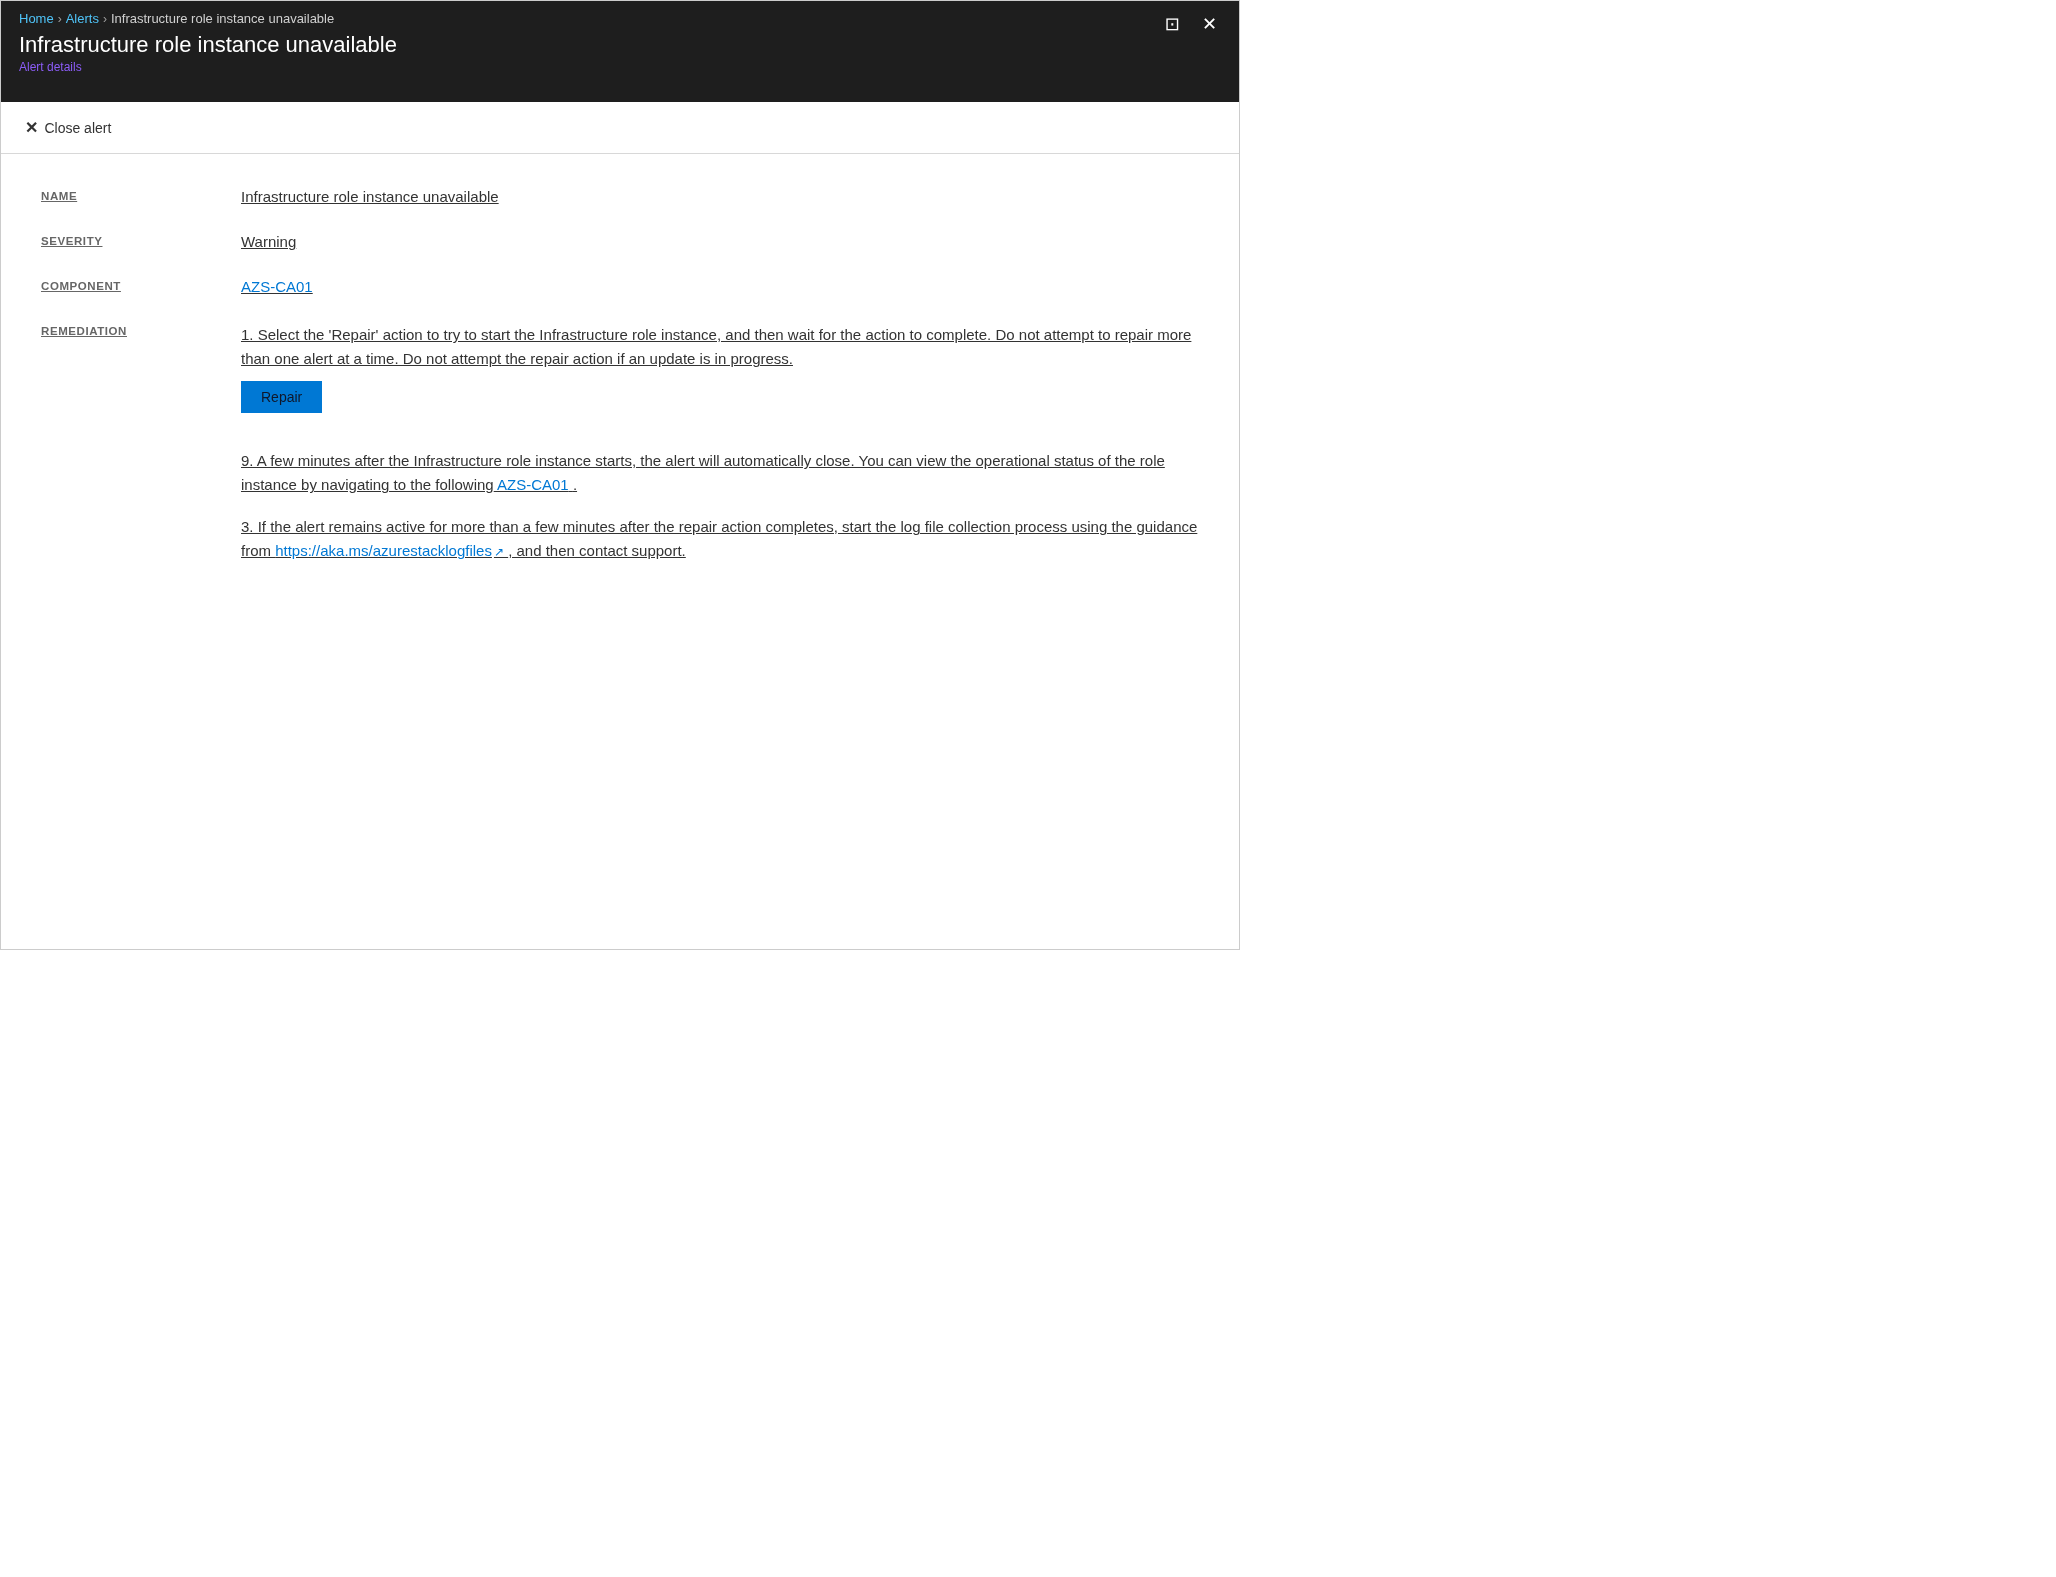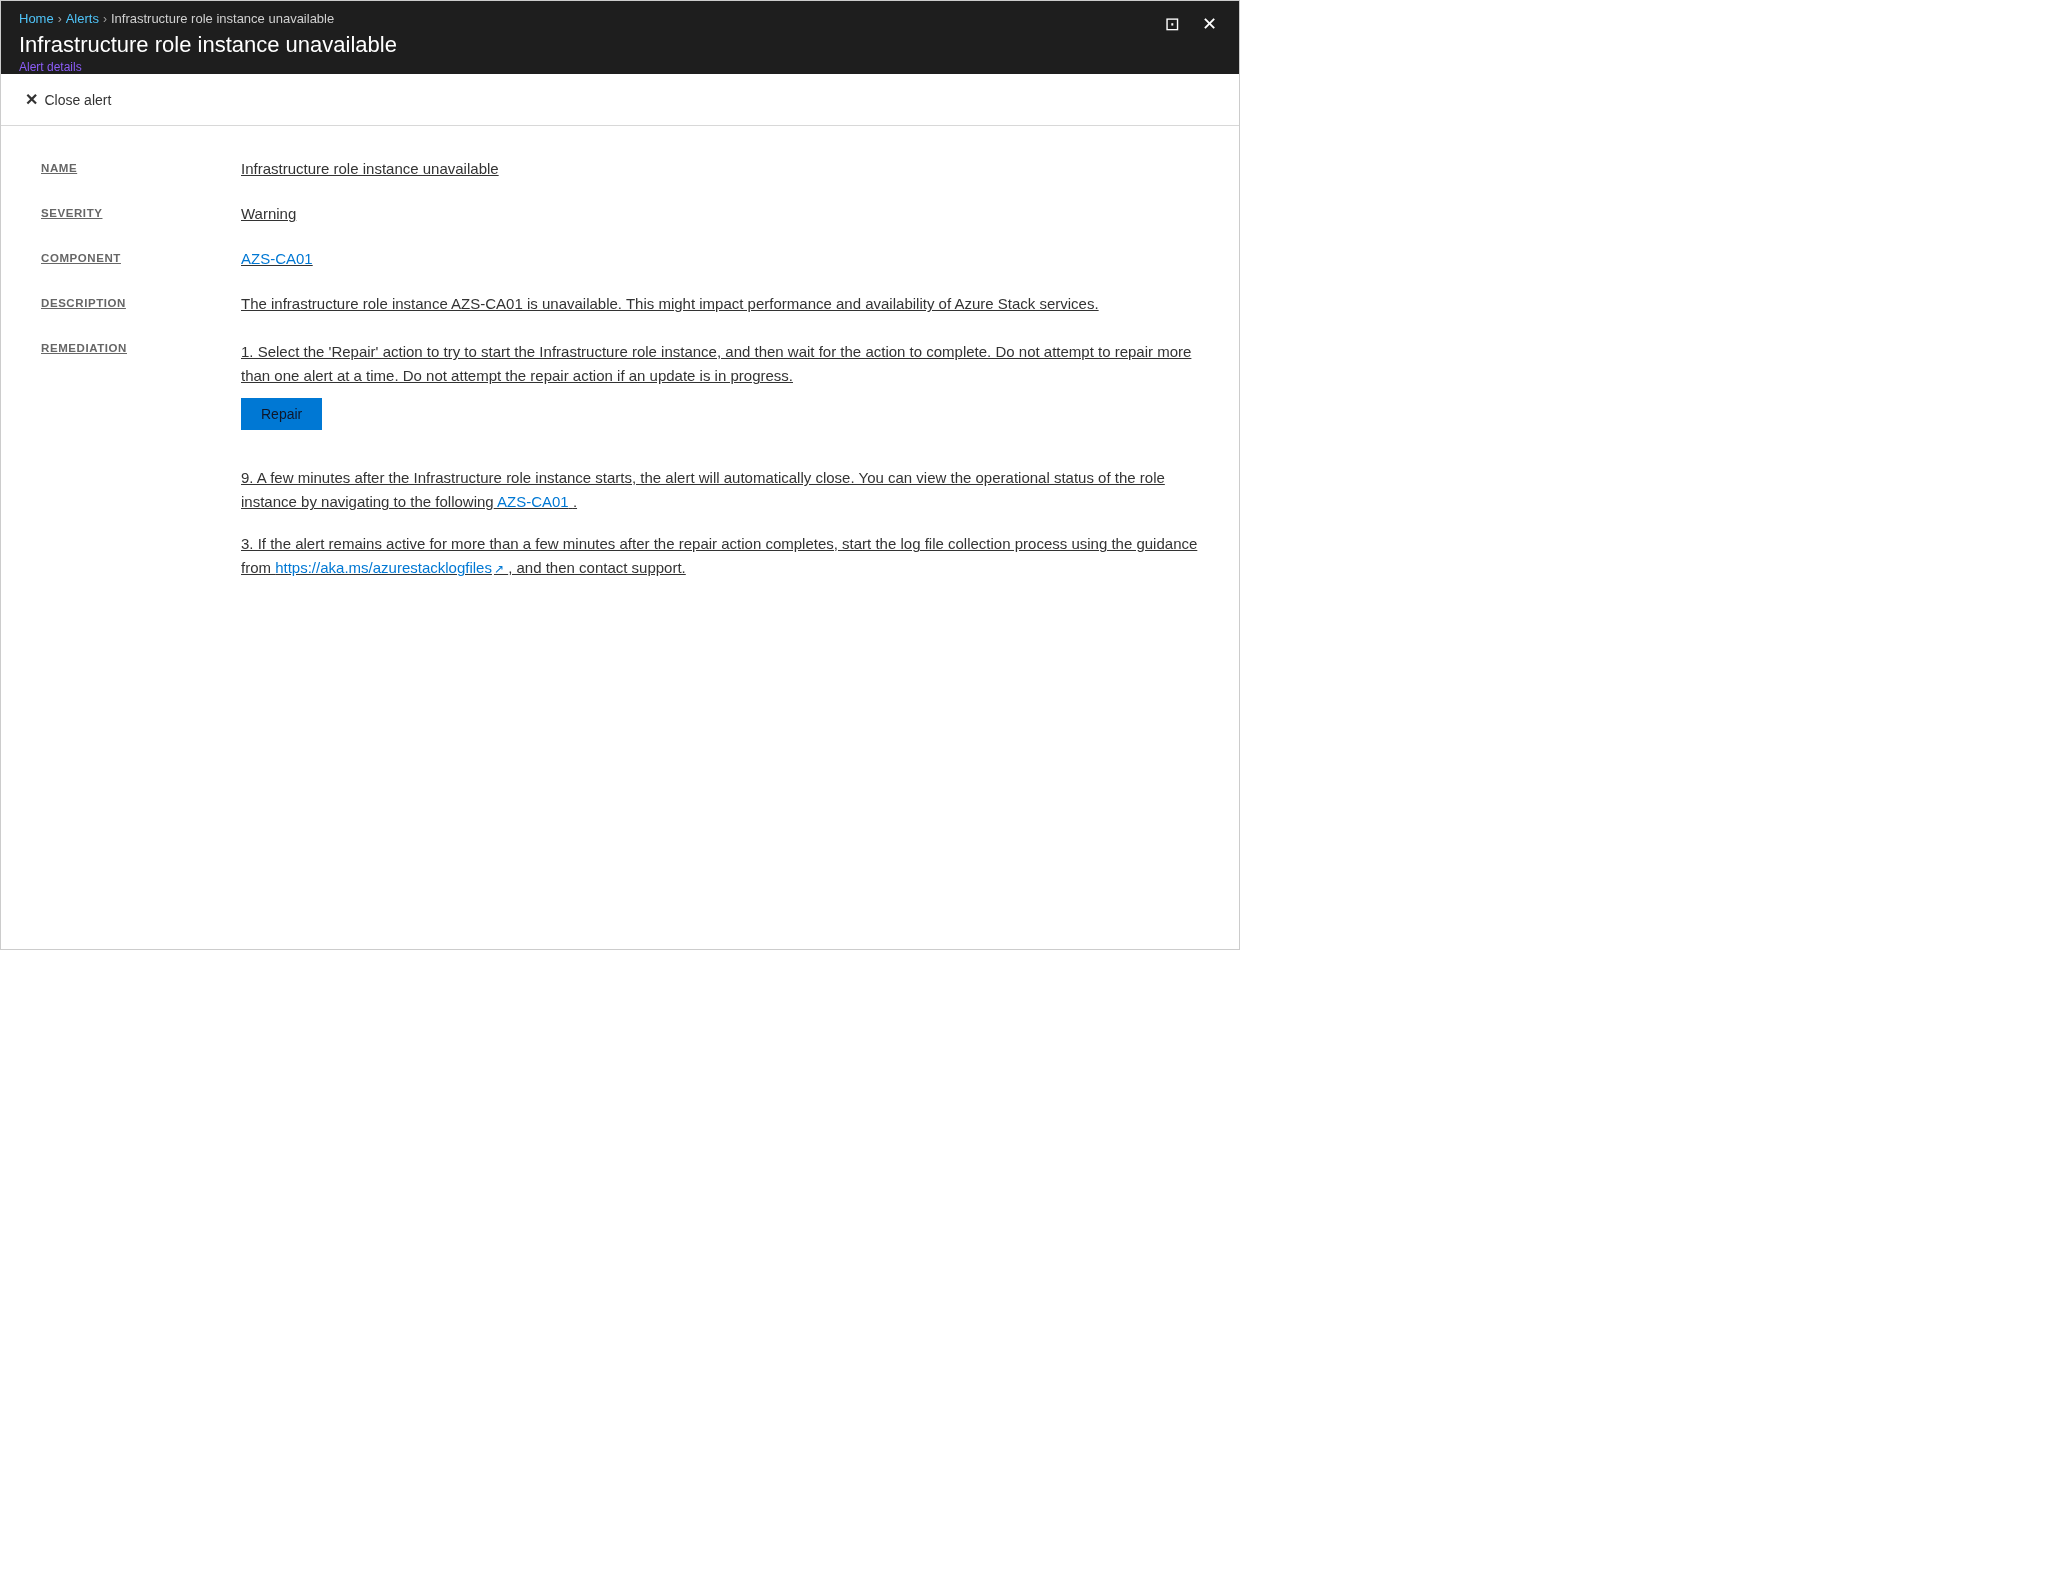--- a/index.html
+++ b/index.html
@@ -10,21 +10,21 @@
       color: #333;
       width: 1240px;
       min-height: 950px;
       border: 1px solid #ccc;
     }
 
     
     .header {
       background: #1e1e1e;
       color: #fff;
-      padding: 10px 18px 0 18px;
+      padding: 10px 18px 28px 18px;
       position: relative;
     }
     .breadcrumb {
       display: flex;
       align-items: center;
       font-size: 13px;
       color: #9e9e9e;
       margin-bottom: 6px;
       gap: 4px;
     }
@@ -197,24 +197,20 @@
 
 
 
       <tr>
         <td>COMPONENT</td>
         <td>
           <a class="component-link" href="#">AZS-CA01</a>
         </td>
       </tr>
 
-      <tr>
-        <td>DESCRIPTION</td>
-        <td>The infrastructure role instance AZS-CA01 is unavailable. This might impact performance and availability of Azure Stack services.</td>
-      </tr>
 
       <tr>
         <td>REMEDIATION</td>
         <td>
 
           <div class="remediation-step">
             <p class="remediation-text">1. Select the 'Repair' action to try to start the Infrastructure role instance, and then wait for the action to complete. Do not attempt to repair more than one alert at a time. Do not attempt the repair action if an update is in progress.</p>
             <button class="repair-btn">Repair</button>
           </div>
 

